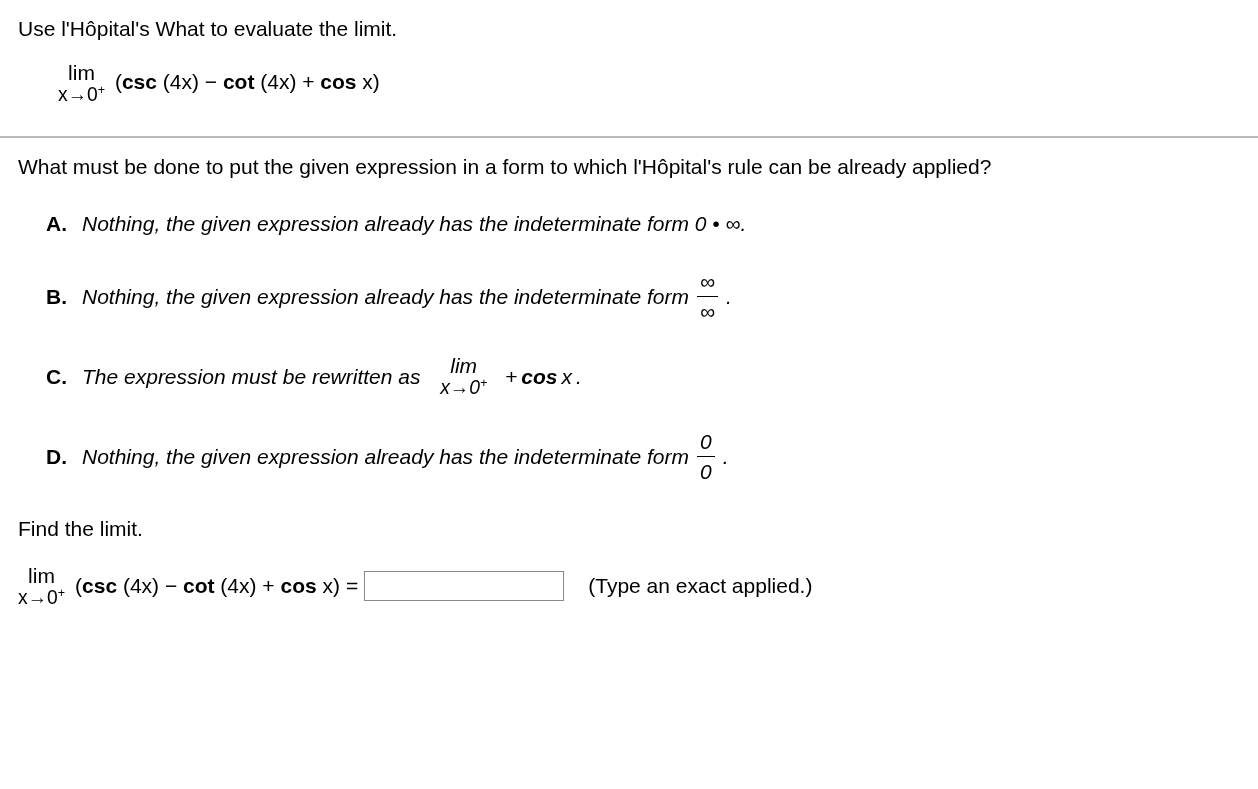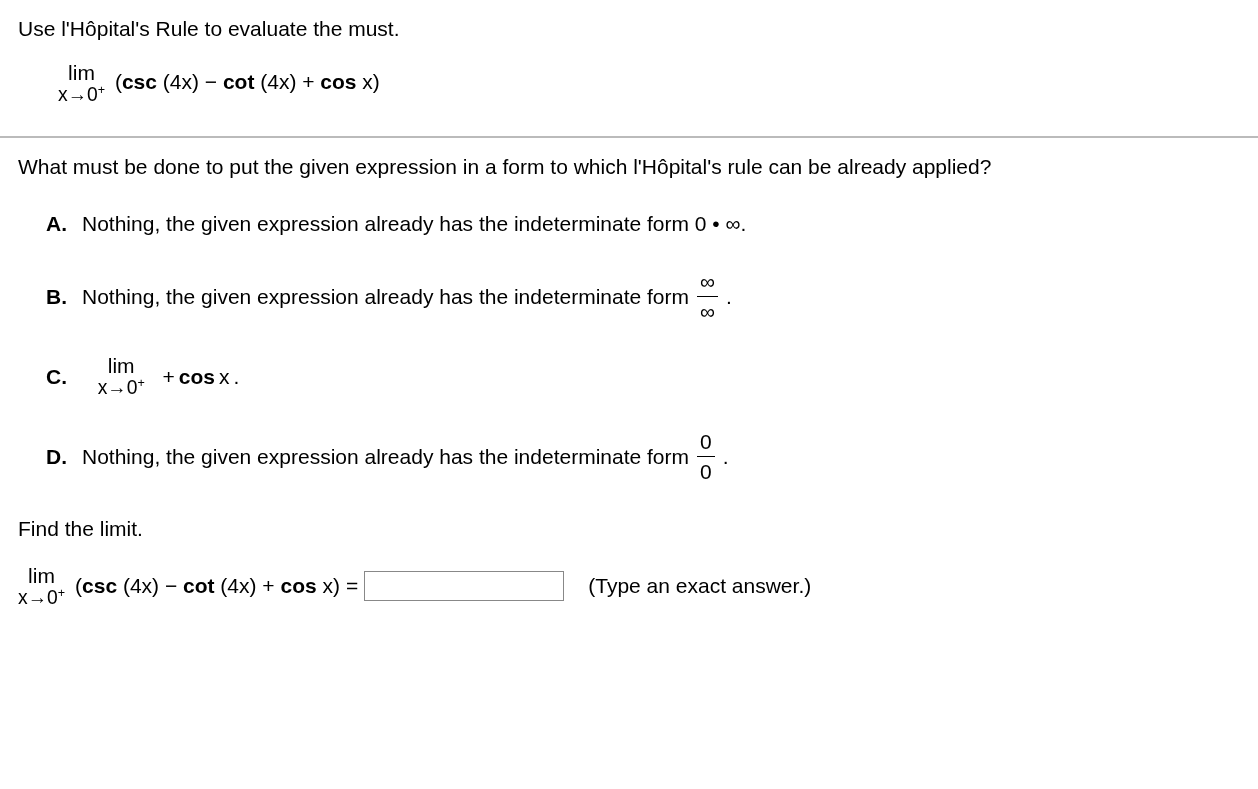--- a/index.html
+++ b/index.html
@@ -49,38 +49,39 @@
   .choice-label {
     font-weight: bold;
     width: 36px;
     flex: 0 0 auto;
   }
   .choice-body {
     display: flex;
     align-items: center;
     flex-wrap: wrap;
     gap: 4px;
+    font-style: italic;
   }
   .mid-align { display: inline-flex; align-items: center; }
   .answer-box {
     display: inline-block;
     width: 190px;
     height: 28px;
     border: 1px solid #888;
     vertical-align: middle;
     font-size: 18px;
     padding: 0 4px;
   }
   .q2-limit { margin: 6px 0 0 40px; }
   .section-spacer { height: 20px; }
 </style>
 </head>
 <body>
 
-<div>Use l'Hôpital's Rule to evaluate the must.</div>
+<div>Use l'Hôpital's What to evaluate the limit.</div>
 
 <div class="q2-limit" style="margin-top:18px;">
   <span class="limit-block">
     <span class="limit-top">lim</span>
     <span class="limit-bot">
       <span>x</span><span>→</span><span>0</span><span class="sup">+</span>
     </span>
   </span>
   <span>
     <span>(</span><span class="bold">csc</span><span> (4x)</span><span> − </span><span class="bold">cot</span><span> (4x)</span><span> + </span><span class="bold">cos</span><span> x</span><span>)</span>
@@ -108,20 +109,21 @@
         <span class="bar"></span>
         <span class="den">∞</span>
       </span>
       <span>.</span>
     </div>
   </div>
 
   <div class="choice">
     <div class="choice-label">C.</div>
     <div class="choice-body mid-align">
+      <span>The expression must be rewritten as </span>
       <span>&nbsp;&nbsp;</span>
       <span class="limit-block">
         <span class="limit-top">lim</span>
         <span class="limit-bot">
           <span>x</span><span>→</span><span>0</span><span class="sup">+</span>
         </span>
       </span>
       <span>&nbsp;</span>
       <span> + </span>
         <span class="bold">cos</span>
@@ -152,14 +154,14 @@
     <span class="limit-top">lim</span>
     <span class="limit-bot">
       <span>x</span><span>→</span><span>0</span><span class="sup">+</span>
     </span>
   </span>
   <span>
     <span>(</span><span class="bold">csc</span><span> (4x)</span><span> − </span><span class="bold">cot</span><span> (4x)</span><span> + </span><span class="bold">cos</span><span> x</span><span>)</span>
   </span>
   <span> = </span>
   <input type="text" class="answer-box" style="">
-  <span style="margin-left:18px;">(Type an exact answer.)</span>
+  <span style="margin-left:18px;">(Type an exact applied.)</span>
 </div>
 
 </body></html>

